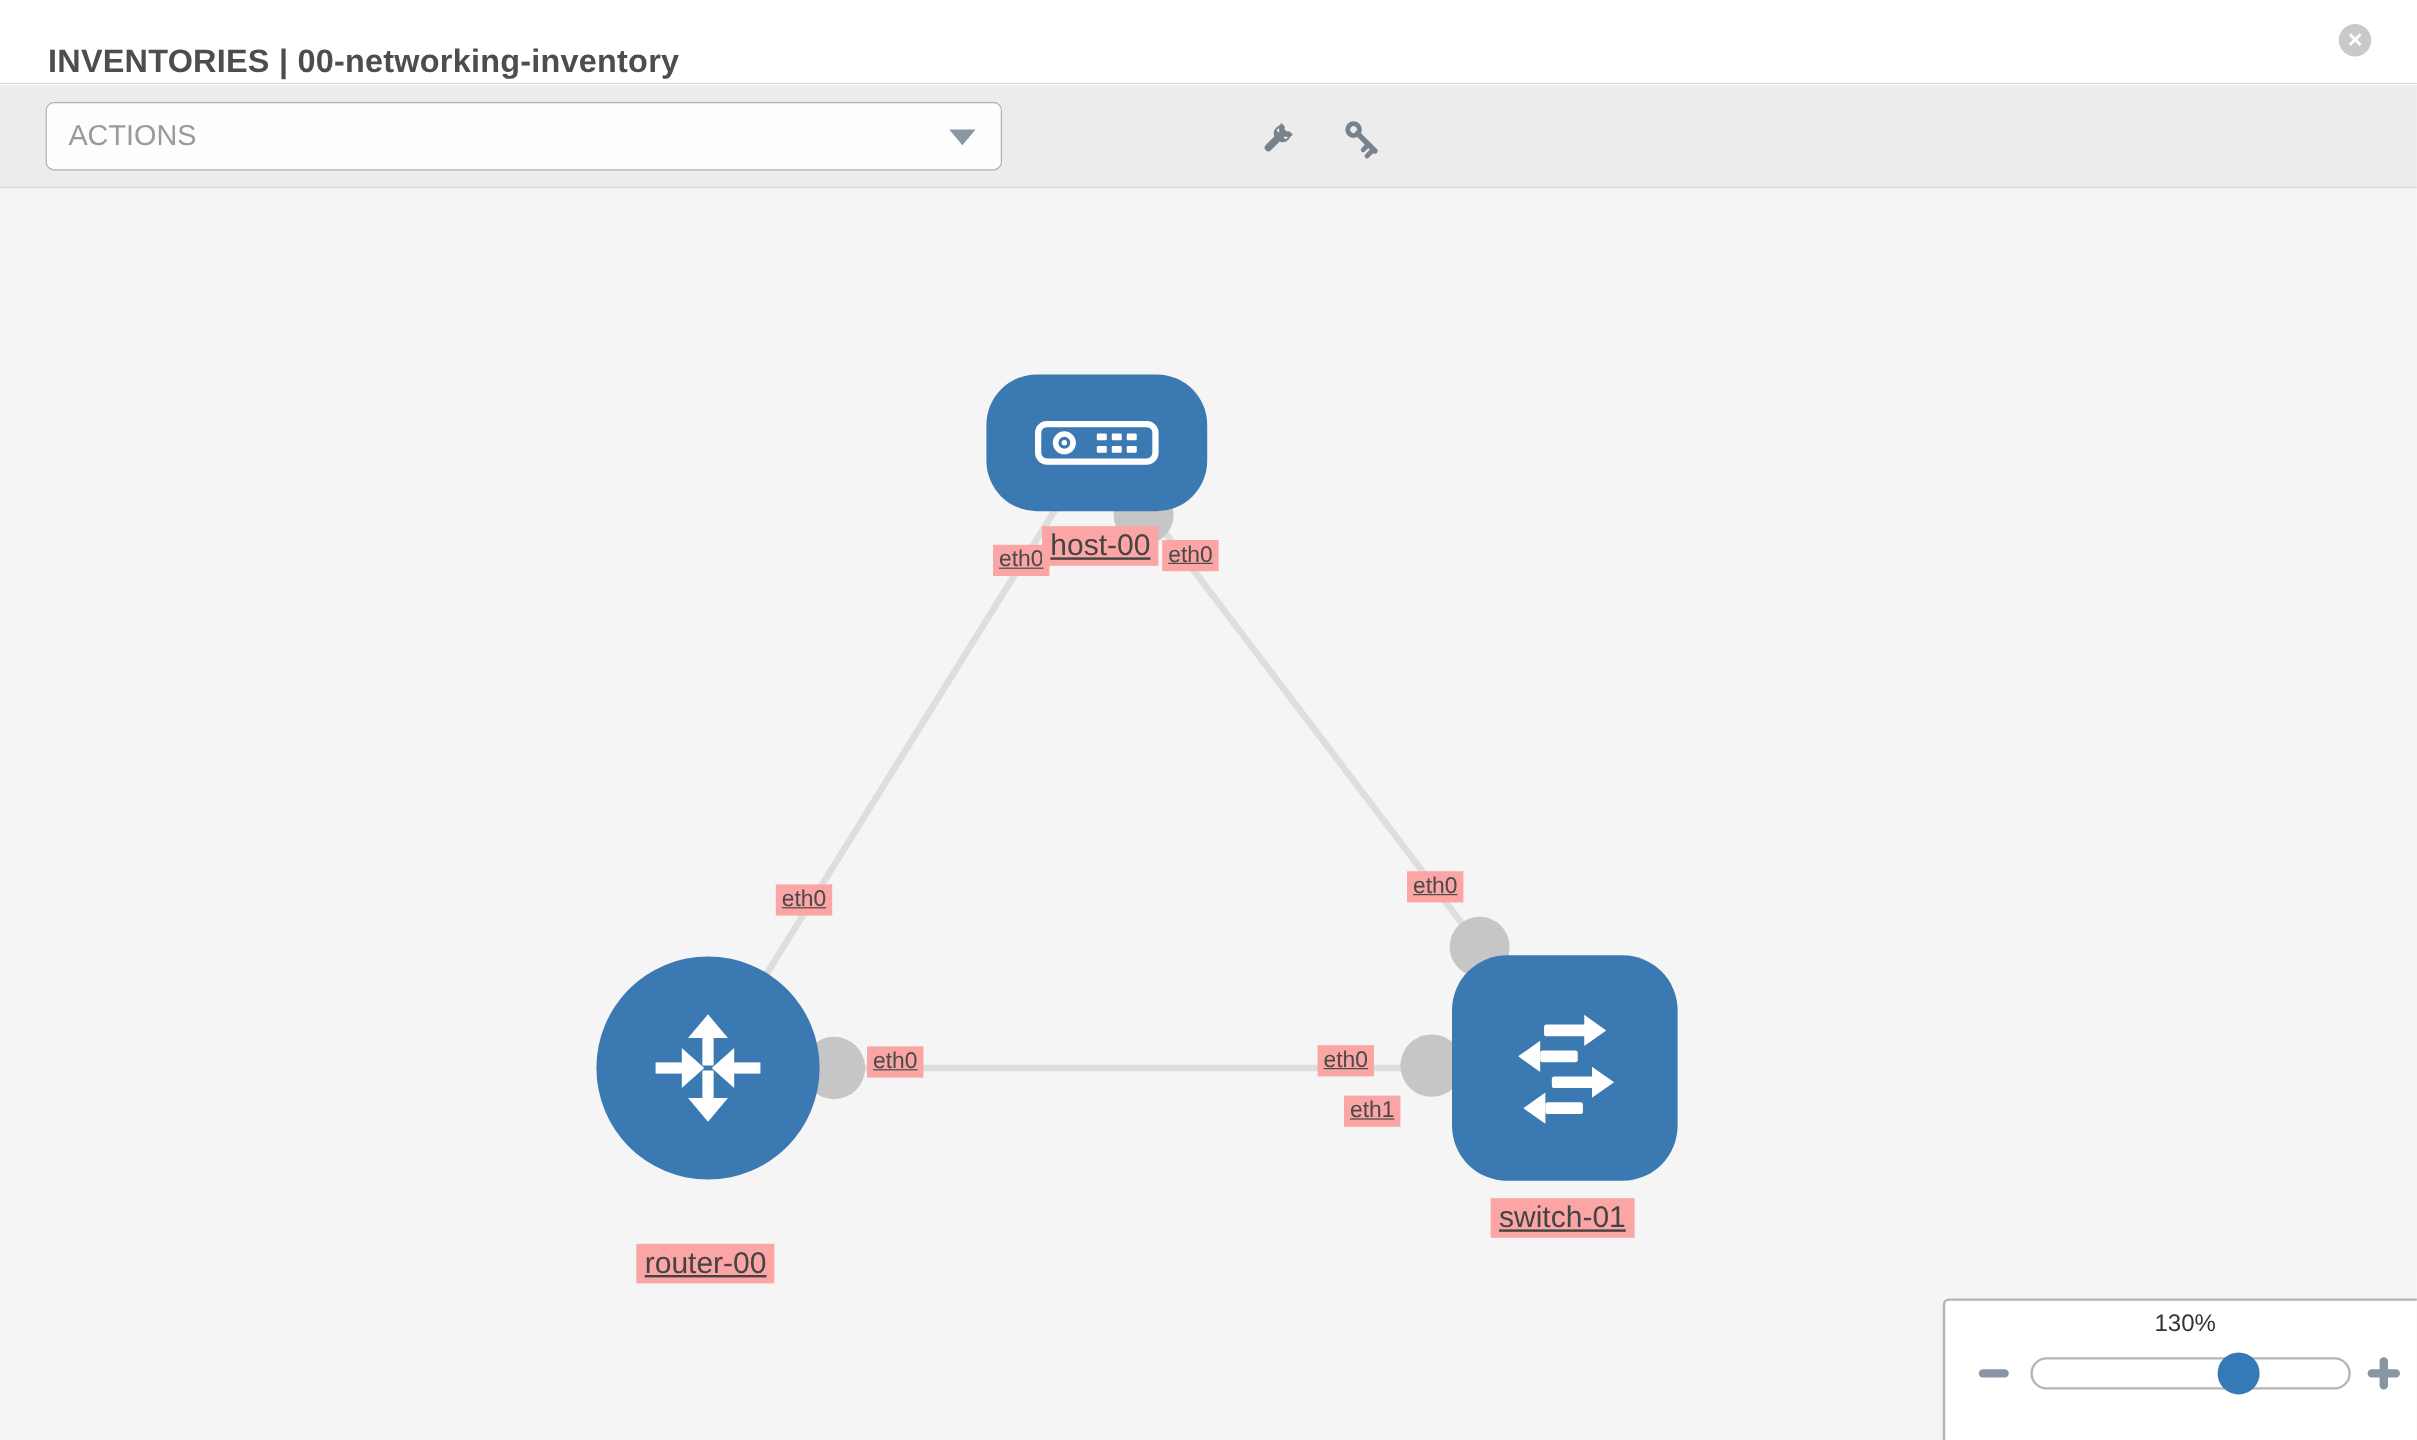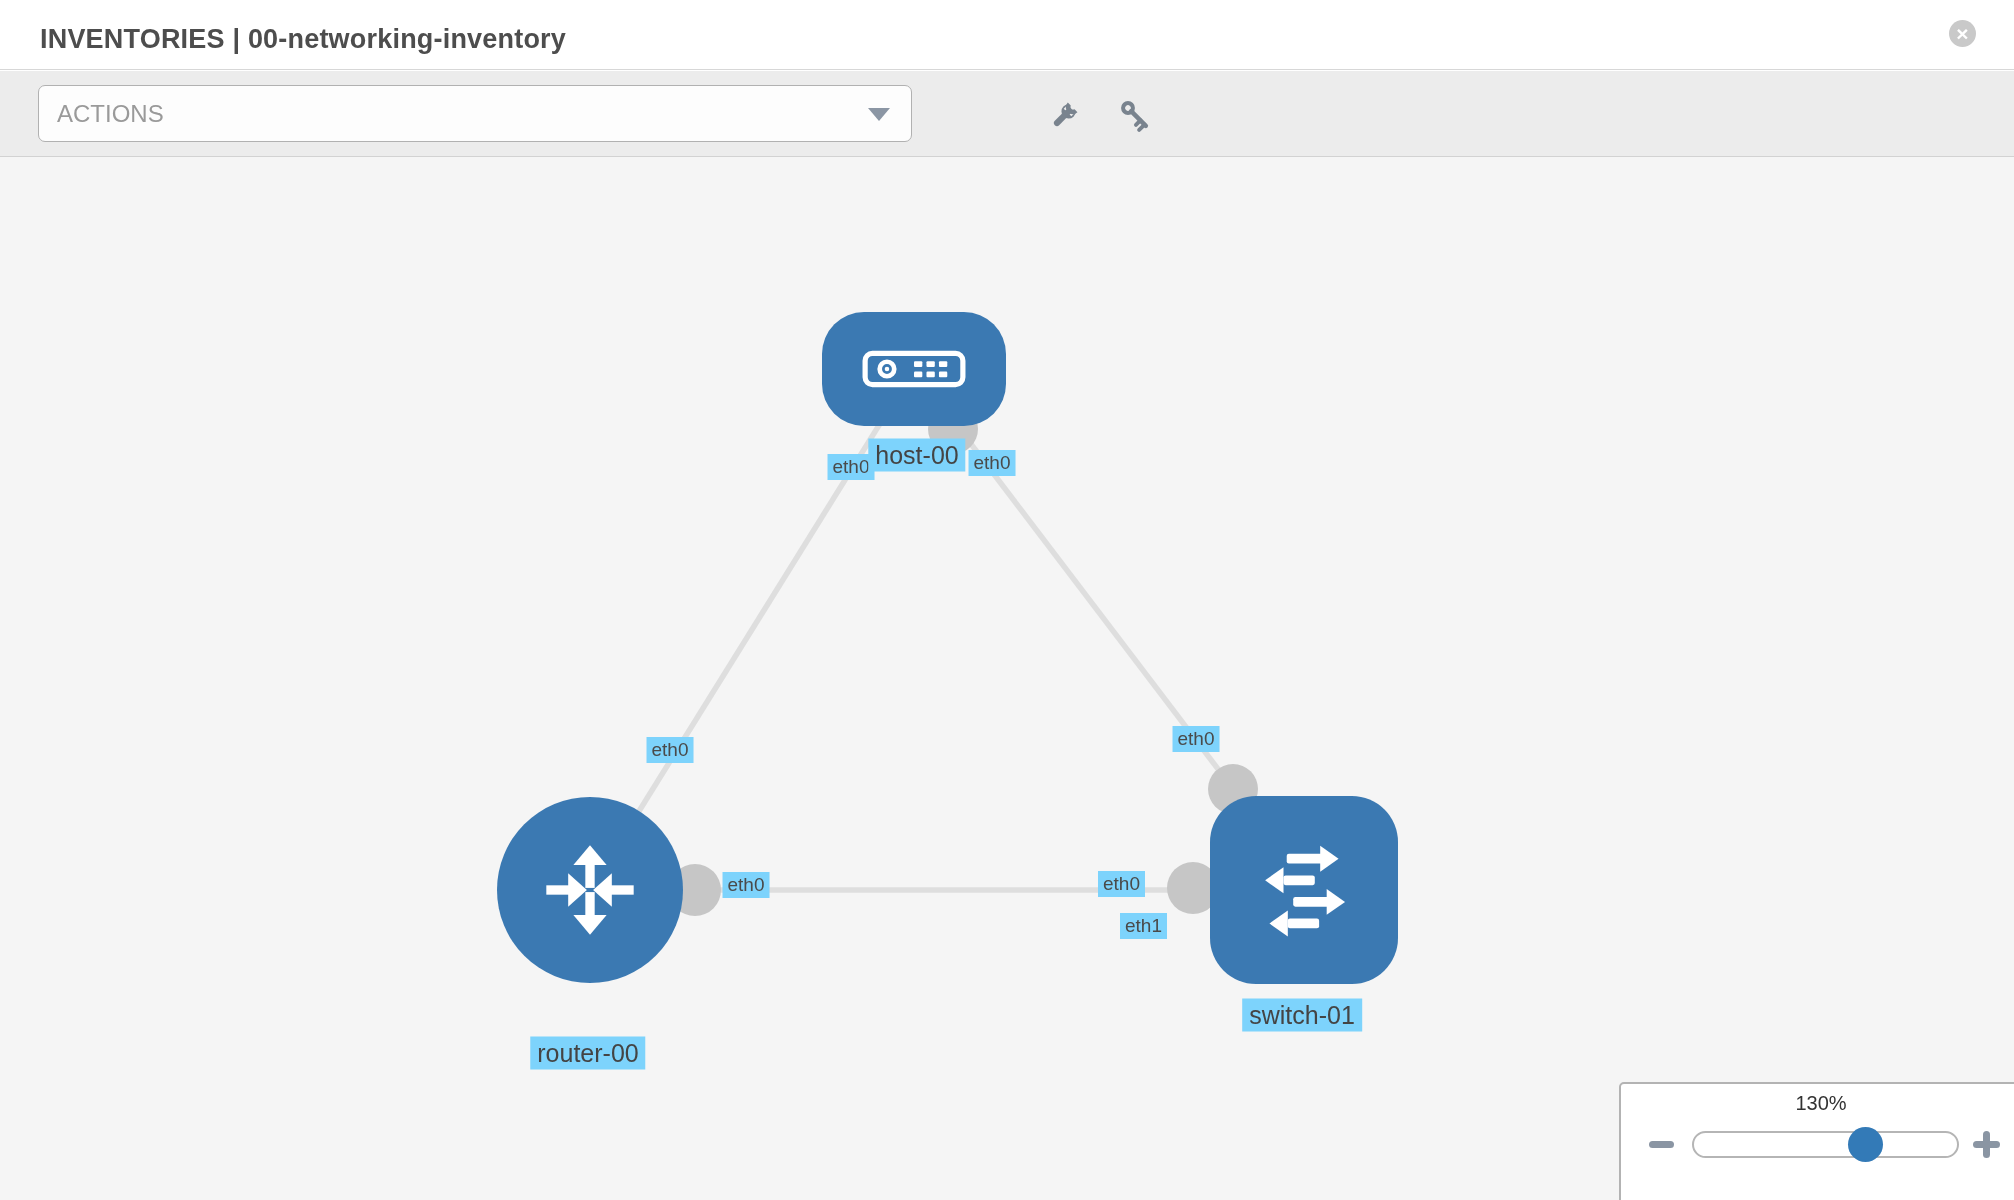--- a/index.html
+++ b/index.html
@@ -2,33 +2,33 @@
 <html><head>
 <meta charset="utf-8">
 <style>
   * { margin:0; padding:0; box-sizing:border-box; }
   html,body { width:2014px; height:1200px; overflow:hidden; background:#fff;
     font-family:"Liberation Sans","DejaVu Sans",sans-serif; }
 
   
   .header { position:absolute; left:0; top:0; width:2014px; height:70px; background:#fff;
     border-bottom:1px solid #d7d7d7; }
-  .page-title { position:absolute; left:40px; top:4px; height:70px; display:flex; align-items:center;
+  .page-title { position:absolute; left:40px; top:16px; height:70px; display:flex; align-items:center;
     font-size:27px; font-weight:bold; color:#4d4d4d; letter-spacing:.2px; }
   .close-btn { position:absolute; left:1949px; top:20px; width:27px; height:27px; border-radius:50%;
     background:#c9c9c9; color:#fff; display:flex; align-items:center; justify-content:center;
     font-size:21px; font-weight:bold; cursor:pointer; line-height:1; }
 
   
   .toolbar { position:absolute; left:0; top:71px; width:2014px; height:86px; background:#ececec;
     border-bottom:1px solid #d2d2d2; }
   .dd { position:absolute; top:14px; height:57px; background:#fdfdfd; border:1px solid #b1b1b1;
     border-radius:7px; display:flex; align-items:center; padding-left:18px;
     font-size:24px; color:#9a9a9a; cursor:pointer; }
-  .dd-actions { left:38px; width:874px; }
+  .dd-actions { left:38px; width:797px; }
   .dd-search { left:1183px; width:795px; }
   .chevron { position:absolute; top:22px; width:0; height:0;
     border-left:11px solid transparent; border-right:11px solid transparent;
     border-top:13px solid #8b96a4; }
   .dd-actions .chevron { right:21px; }
   .dd-search .chevron { right:19px; }
   .tool-icon { position:absolute; top:26px; width:36px; height:36px; cursor:pointer; }
   .tool-wrench { left:1047px; }
   .tool-key { left:1117px; }
 
@@ -36,22 +36,22 @@
   .canvas { position:absolute; left:0; top:157px; width:2014px; height:1043px;
     background:#f5f5f5; overflow:hidden; }
   .edges { position:absolute; left:0; top:0; }
 
   .node { position:absolute; background:#3b79b2; display:flex; align-items:center;
     justify-content:center; cursor:pointer; }
   .node-host   { left:822px; top:155px; width:184px; height:114px; border-radius:42px; }
   .node-router { left:497px; top:640px; width:186px; height:186px; border-radius:50%; }
   .node-switch { left:1210px; top:639px; width:188px; height:188px; border-radius:46px; }
 
-  .lbl { position:absolute; background:#7dd3fc; white-space:nowrap;
-    transform:translate(-50%,-50%); text-align:center; }
+  .lbl { position:absolute; background:#fca5a5; white-space:nowrap;
+    transform:translate(-50%,-50%); text-align:center;text-decoration:underline; }
   .node-lbl { font-size:25px; color:#444; padding:2px 7px; z-index:6; }
   .eth-lbl  { font-size:19px; color:#4a4a4a; padding:2px 5px; z-index:5; }
   .eth-anchored { transform:translateY(-50%); } 
   .eth-over { z-index:7; }
 
   
   .zoom-panel { position:absolute; left:1619px; top:925px; width:402px; height:290px;
     background:#fff; border:2px solid #b3b3b3; border-radius:5px; }
   .zoom-level { position:absolute; left:0; top:8px; width:400px; text-align:center;
     font-size:20px; color:#333; }

